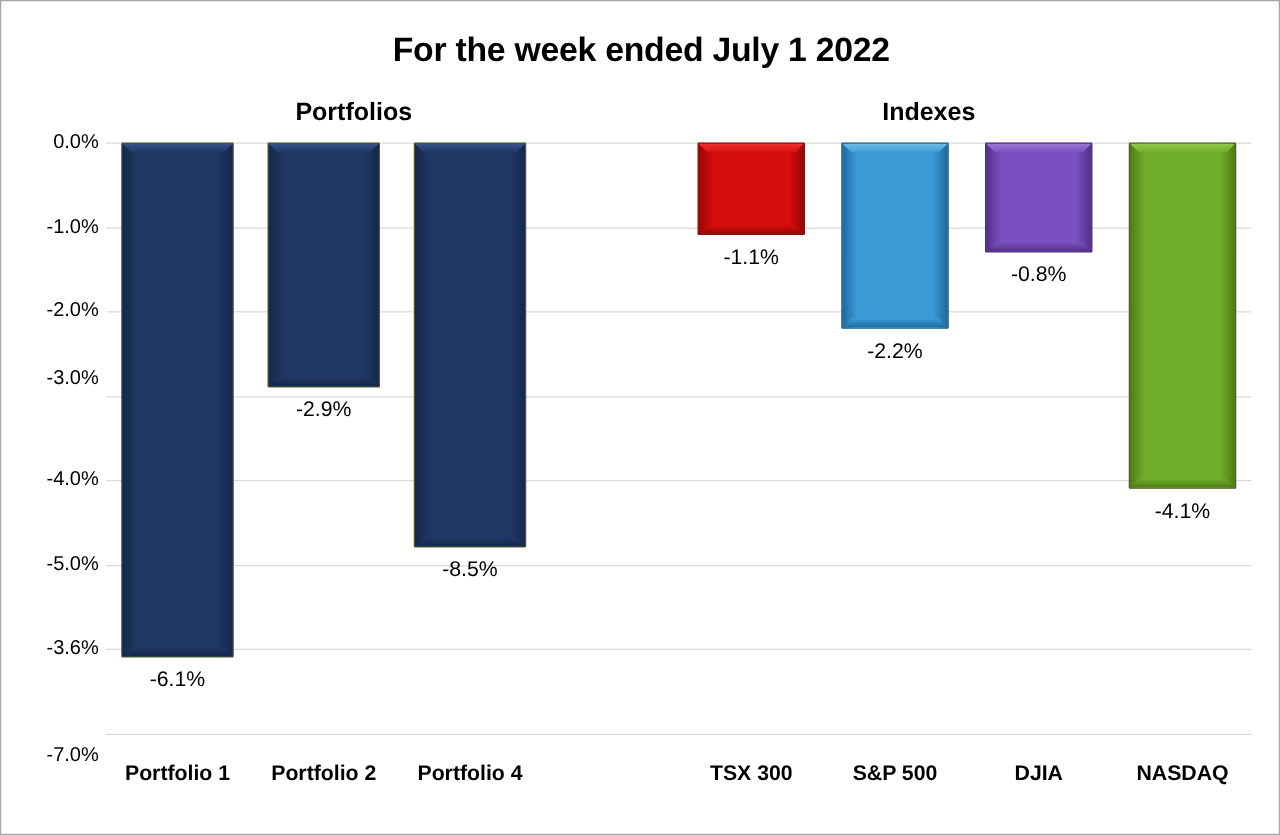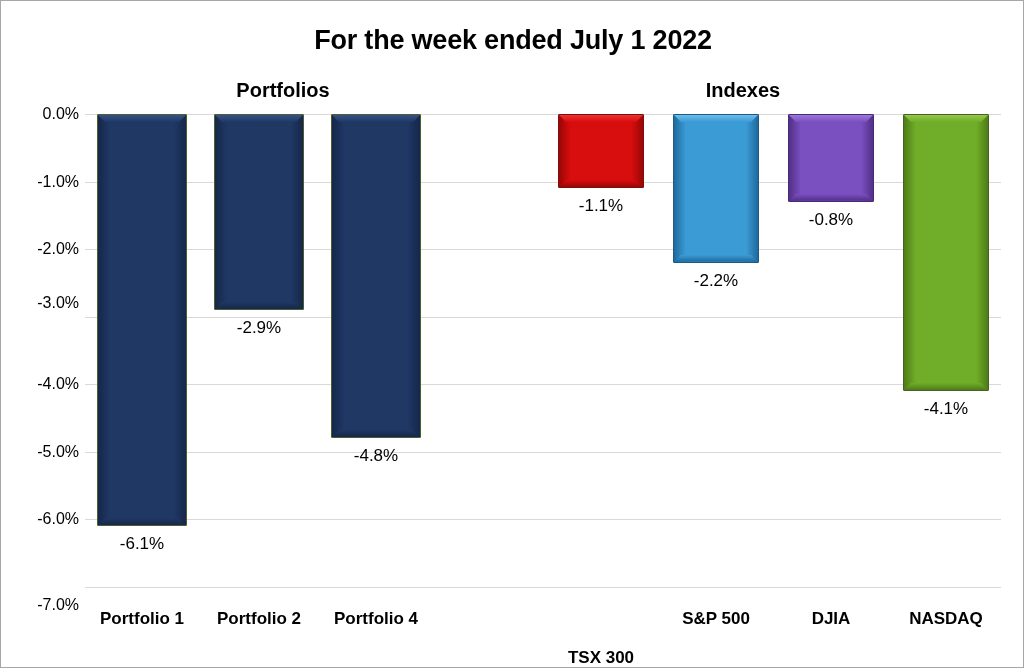--- a/index.html
+++ b/index.html
@@ -133,21 +133,21 @@
 
   <div class="section-title" id="section-portfolios">Portfolios</div>
 
   <div id="y-axis-labels">
       <div class="tick-label" style="top: 0px;">0.0%</div>
       <div class="tick-label" style="top: 67.5714px;">-1.0%</div>
       <div class="tick-label" style="top: 135.143px;">-2.0%</div>
       <div class="tick-label" style="top: 189px;">-3.0%</div>
       <div class="tick-label" style="top: 270.286px;">-4.0%</div>
       <div class="tick-label" style="top: 337.857px;">-5.0%</div>
-      <div class="tick-label" style="top: 405.429px;">-6.0%</div>
+      <div class="tick-label" style="top: 405.429px;">-3.6%</div>
       <div class="tick-label" style="top: 473px; margin-top: 18px;">-7.0%</div>
     </div>
 
   <div id="plot">
       <div class="gridline" style="top: 0px;"></div>
       <div class="gridline" style="top: 67.5714px;"></div>
       <div class="gridline" style="top: 135.143px;"></div>
       <div class="gridline" style="top: 202.714px;"></div>
       <div class="gridline" style="top: 270.286px;"></div>
       <div class="gridline" style="top: 337.857px;"></div>
@@ -163,21 +163,21 @@
         <div class="face" style="background: linear-gradient(to right, rgb(22, 39, 74) 0%, rgb(31, 56, 100) 14%, rgb(31, 56, 100) 86%, rgb(22, 39, 74) 100%);"></div>
         <div class="bev-top" style="background: linear-gradient(rgb(53, 82, 138) 0%, rgb(31, 56, 100) 100%); clip-path: polygon(0px 0px, 100% 0px, calc(100% - 7px) 100%, 7px 100%);"></div>
         <div class="bev-bottom" style="background: linear-gradient(to top, rgb(22, 39, 74) 0%, rgb(31, 56, 100) 100%); clip-path: polygon(7px 0px, calc(100% - 7px) 0px, 100% 100%, 0px 100%);"></div>
       </div>
       <div class="data-label" style="left: 129px; width: 90px; top: 203.957px;">-2.9%</div>
       <div class="bar" title="Portfolio 3 -4.8%" style="left: 246px; top: 0px; width: 90px; height: 324.343px; border-color: rgb(76, 94, 42); background: rgb(31, 56, 100);">
         <div class="face" style="background: linear-gradient(to right, rgb(22, 39, 74) 0%, rgb(31, 56, 100) 14%, rgb(31, 56, 100) 86%, rgb(22, 39, 74) 100%);"></div>
         <div class="bev-top" style="background: linear-gradient(rgb(53, 82, 138) 0%, rgb(31, 56, 100) 100%); clip-path: polygon(0px 0px, 100% 0px, calc(100% - 7px) 100%, 7px 100%);"></div>
         <div class="bev-bottom" style="background: linear-gradient(to top, rgb(22, 39, 74) 0%, rgb(31, 56, 100) 100%); clip-path: polygon(7px 0px, calc(100% - 7px) 0px, 100% 100%, 0px 100%);"></div>
       </div>
-      <div class="data-label" style="left: 246px; width: 90px; top: 332.343px;">-4.8%</div>
+      <div class="data-label" style="left: 246px; width: 90px; top: 332.343px;">-8.5%</div>
       <div class="bar" title="TSX 300 -1.1%" style="left: 473px; top: 0px; width: 86px; height: 74.3286px; border-color: rgb(122, 16, 16); background: rgb(216, 13, 13);">
         <div class="face" style="background: linear-gradient(to right, rgb(154, 6, 6) 0%, rgb(216, 13, 13) 14%, rgb(216, 13, 13) 86%, rgb(154, 6, 6) 100%);"></div>
         <div class="bev-top" style="background: linear-gradient(rgb(240, 48, 48) 0%, rgb(216, 13, 13) 100%); clip-path: polygon(0px 0px, 100% 0px, calc(100% - 7px) 100%, 7px 100%);"></div>
         <div class="bev-bottom" style="background: linear-gradient(to top, rgb(154, 6, 6) 0%, rgb(216, 13, 13) 100%); clip-path: polygon(7px 0px, calc(100% - 7px) 0px, 100% 100%, 0px 100%);"></div>
       </div>
       <div class="data-label" style="left: 473px; width: 86px; top: 82.3286px;">-1.1%</div>
       <div class="bar" title="S&amp;P 500 -2.2%" style="left: 588px; top: 0px; width: 86px; height: 148.657px; border-color: rgb(31, 90, 133); background: rgb(59, 155, 213);">
         <div class="face" style="background: linear-gradient(to right, rgb(30, 106, 156) 0%, rgb(59, 155, 213) 14%, rgb(59, 155, 213) 86%, rgb(30, 106, 156) 100%);"></div>
         <div class="bev-top" style="background: linear-gradient(rgb(109, 189, 234) 0%, rgb(59, 155, 213) 100%); clip-path: polygon(0px 0px, 100% 0px, calc(100% - 7px) 100%, 7px 100%);"></div>
         <div class="bev-bottom" style="background: linear-gradient(to top, rgb(30, 106, 156) 0%, rgb(59, 155, 213) 100%); clip-path: polygon(7px 0px, calc(100% - 7px) 0px, 100% 100%, 0px 100%);"></div>
@@ -194,19 +194,19 @@
         <div class="bev-top" style="background: linear-gradient(rgb(147, 201, 74) 0%, rgb(112, 173, 40) 100%); clip-path: polygon(0px 0px, 100% 0px, calc(100% - 7px) 100%, 7px 100%);"></div>
         <div class="bev-bottom" style="background: linear-gradient(to top, rgb(78, 124, 24) 0%, rgb(112, 173, 40) 100%); clip-path: polygon(7px 0px, calc(100% - 7px) 0px, 100% 100%, 0px 100%);"></div>
       </div>
       <div class="data-label" style="left: 818px; width: 86px; top: 285.043px;">-4.1%</div>
     </div>
 
   <div id="category-labels">
       <div class="cat-label" style="left: 71px; width: 140px; top: 8px;">Portfolio 1</div>
       <div class="cat-label" style="left: 188px; width: 140px; top: 8px;">Portfolio 2</div>
       <div class="cat-label" style="left: 305px; width: 140px; top: 8px;">Portfolio 4</div>
-      <div class="cat-label" style="left: 532px; width: 136px; top: 8px; margin-top: 39px;">TSX 300</div>
+      <div class="cat-label" style="left: 532px; width: 136px; top: 8px;">TSX 300</div>
       <div class="cat-label" style="left: 647px; width: 136px; top: 8px;">S&amp;P 500</div>
       <div class="cat-label" style="left: 762px; width: 136px; top: 8px;">DJIA</div>
       <div class="cat-label" style="left: 877px; width: 136px; top: 8px;">NASDAQ</div>
     </div>
 
 </div>
 
 </body></html>

